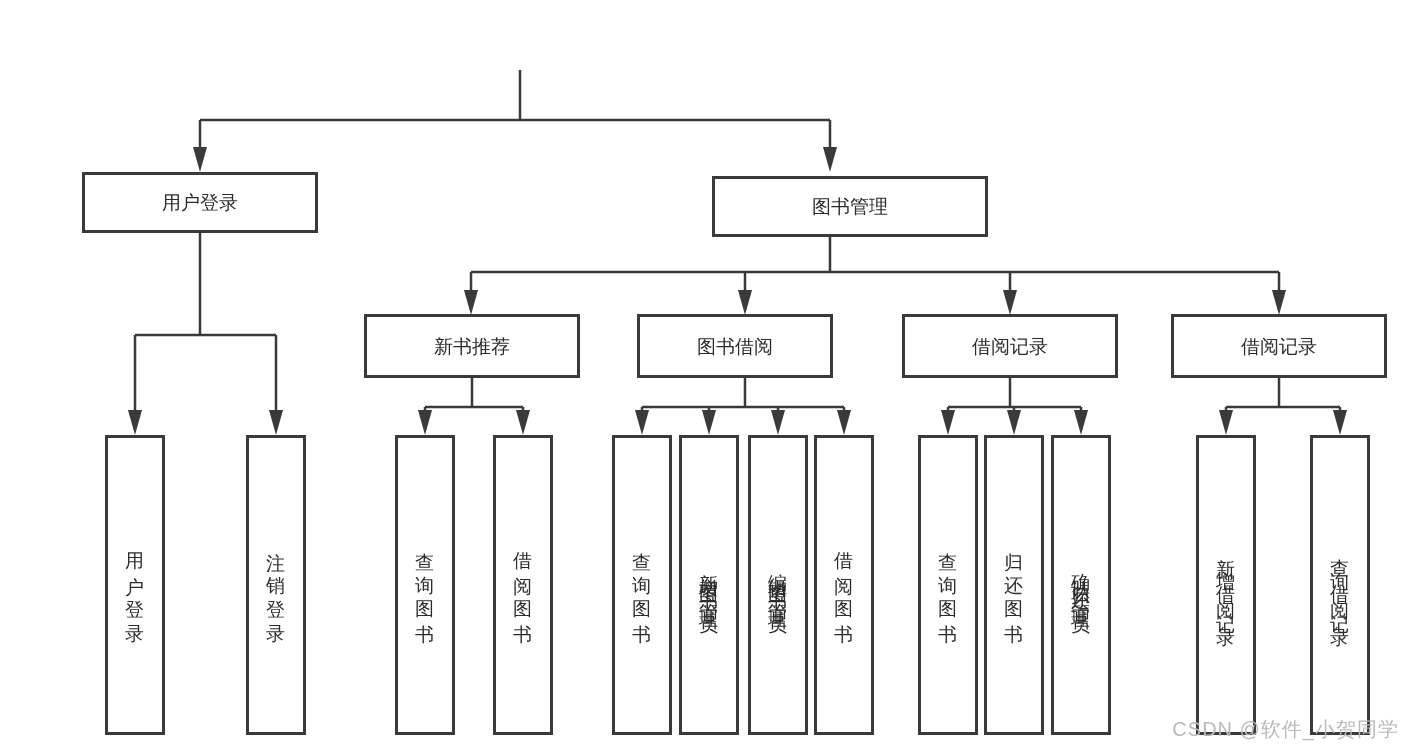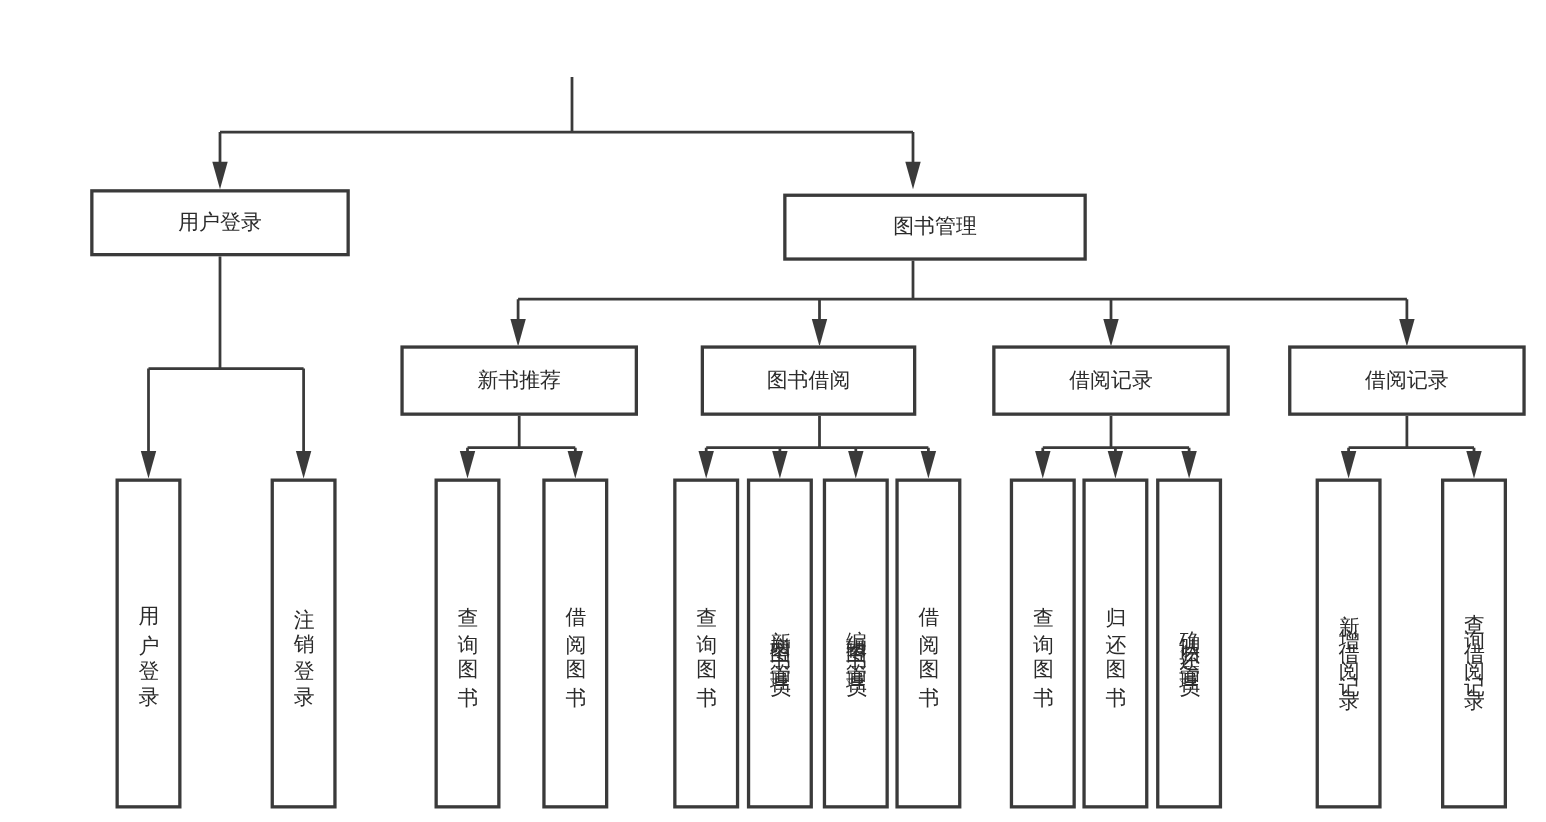--- a/index.html
+++ b/index.html
@@ -161,14 +161,15 @@
     <span>确认归还（管理员）</span>
   </div>
 
   <div class="box vbox ls-mid" style="left:1196px; top:435px; width:60px; height:300px;">
     <span>新增借阅记录</span>
   </div>
   <div class="box vbox ls-mid" style="left:1310px; top:435px; width:60px; height:300px;">
     <span>查询借阅记录</span>
   </div>
 
+  <div id="watermark">CSDN @软件_小贺同学</div>
 
 </div>
 
 </body></html>

